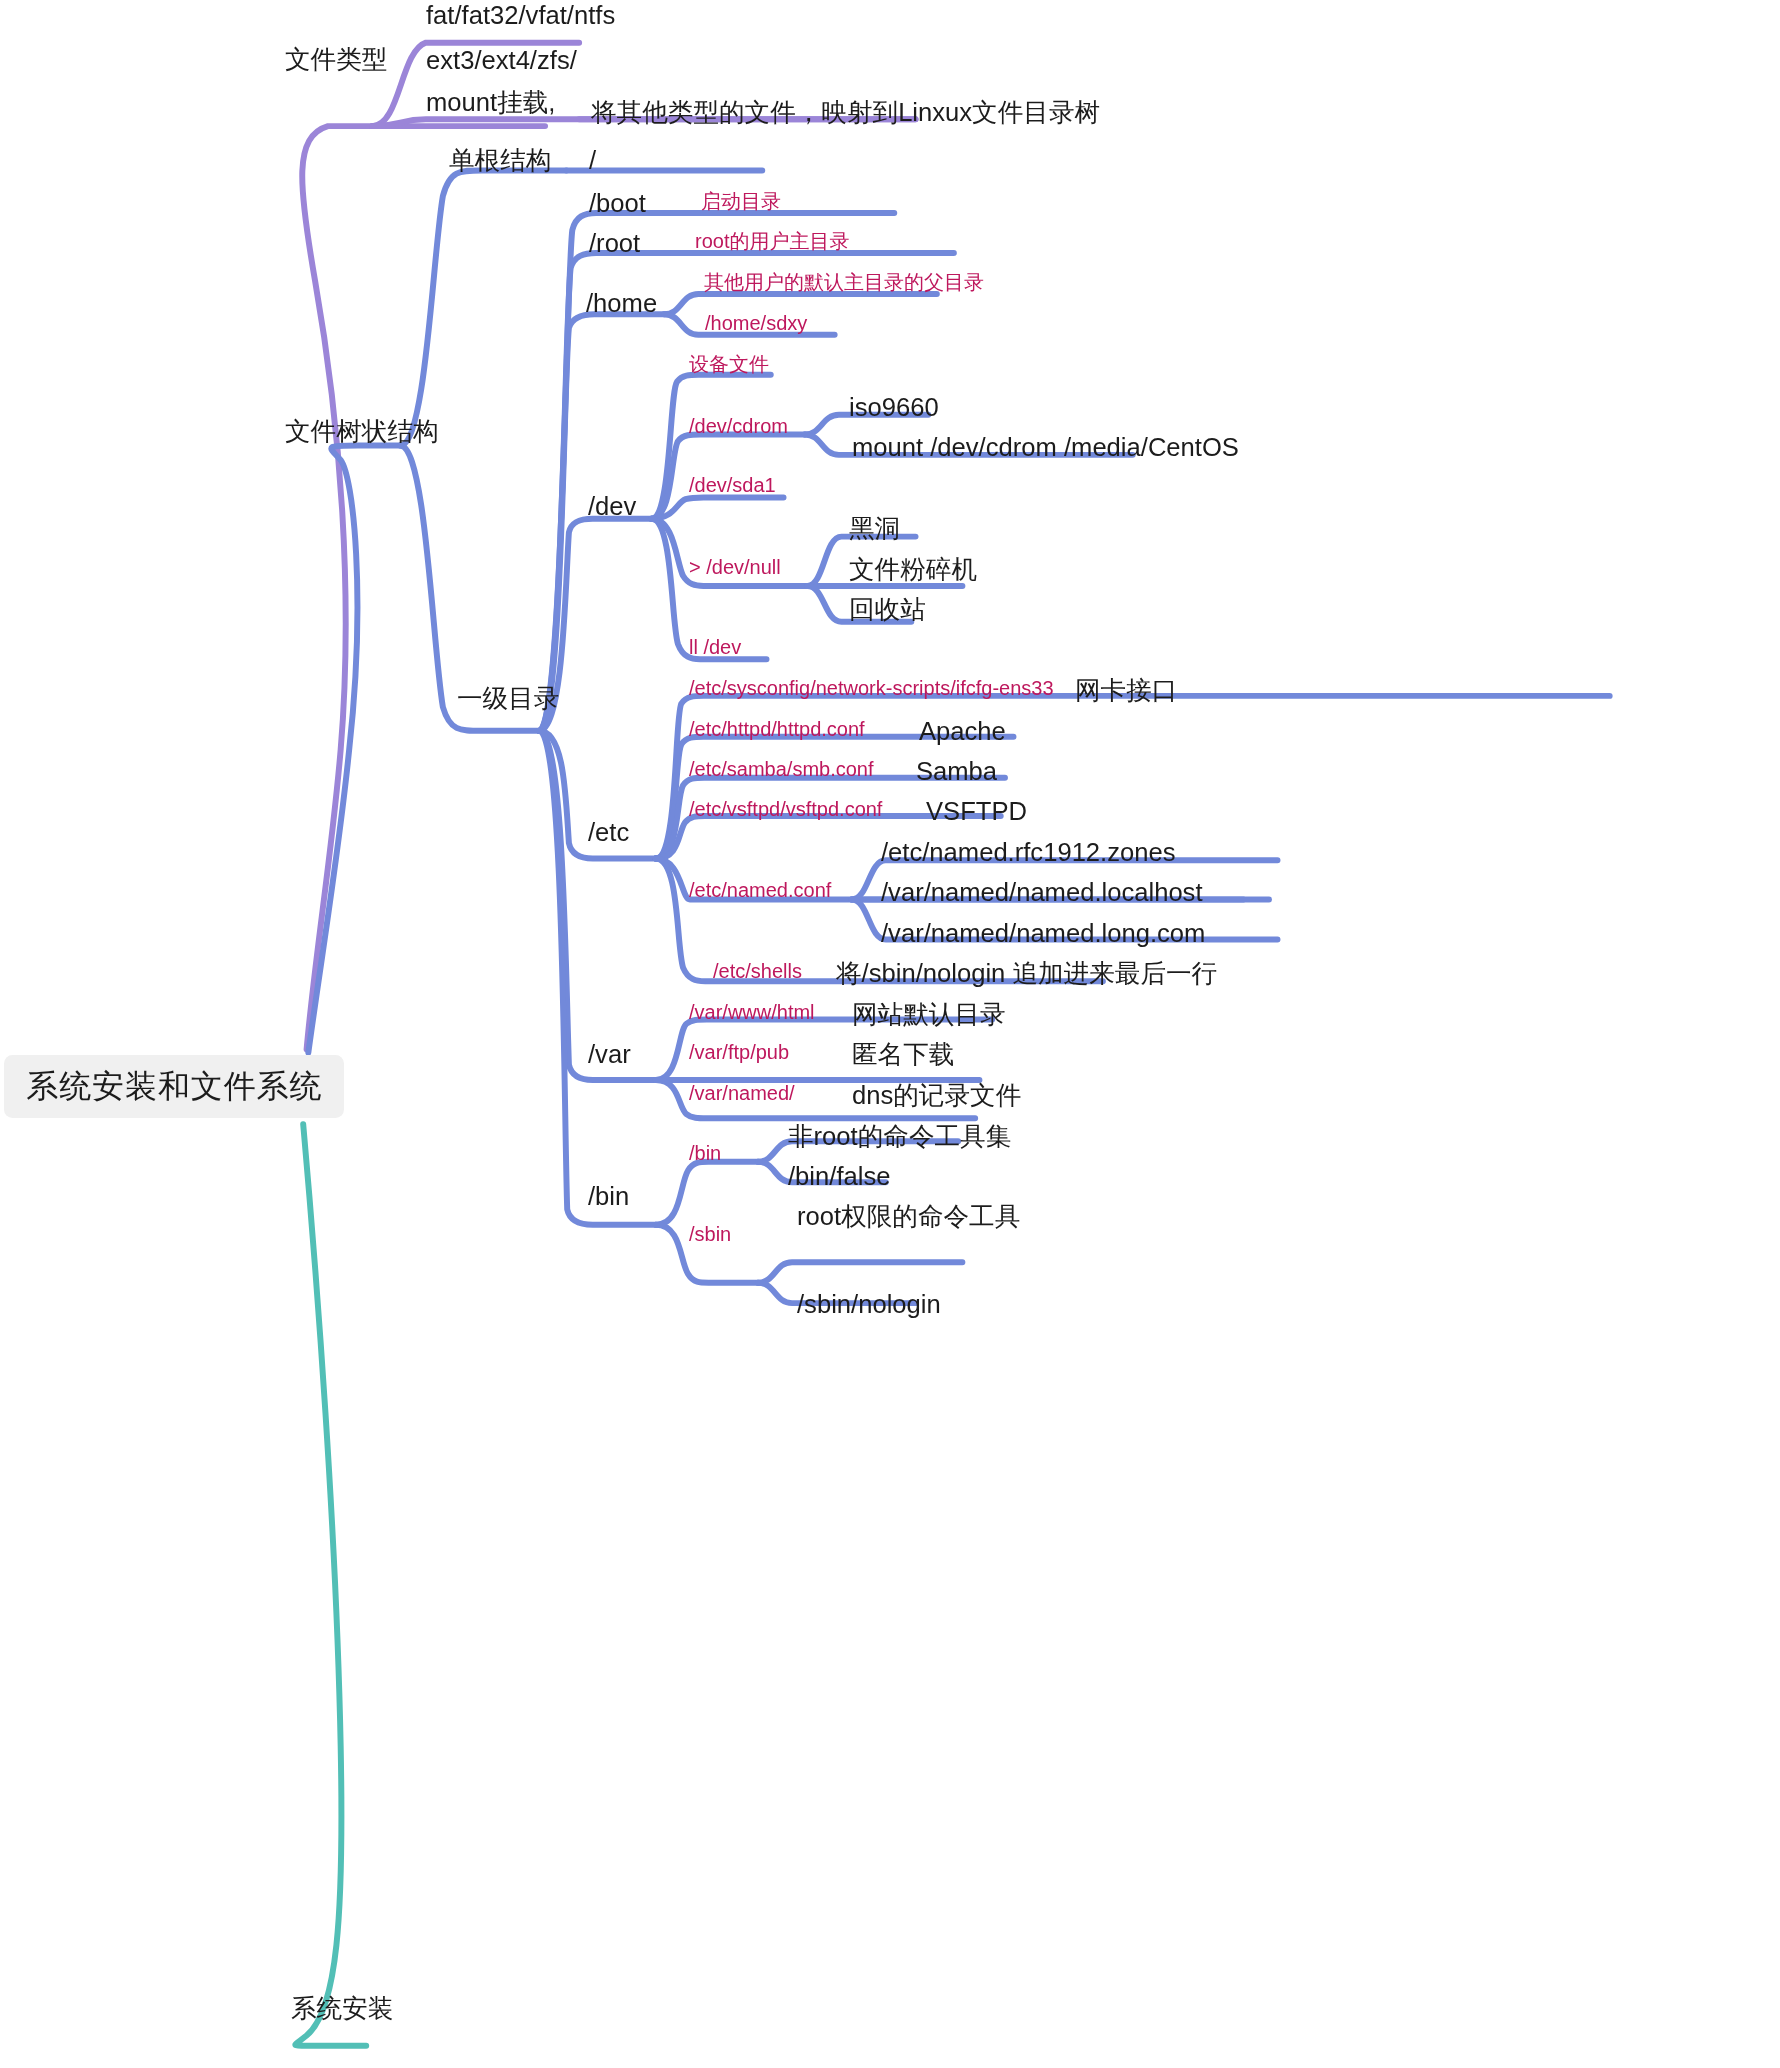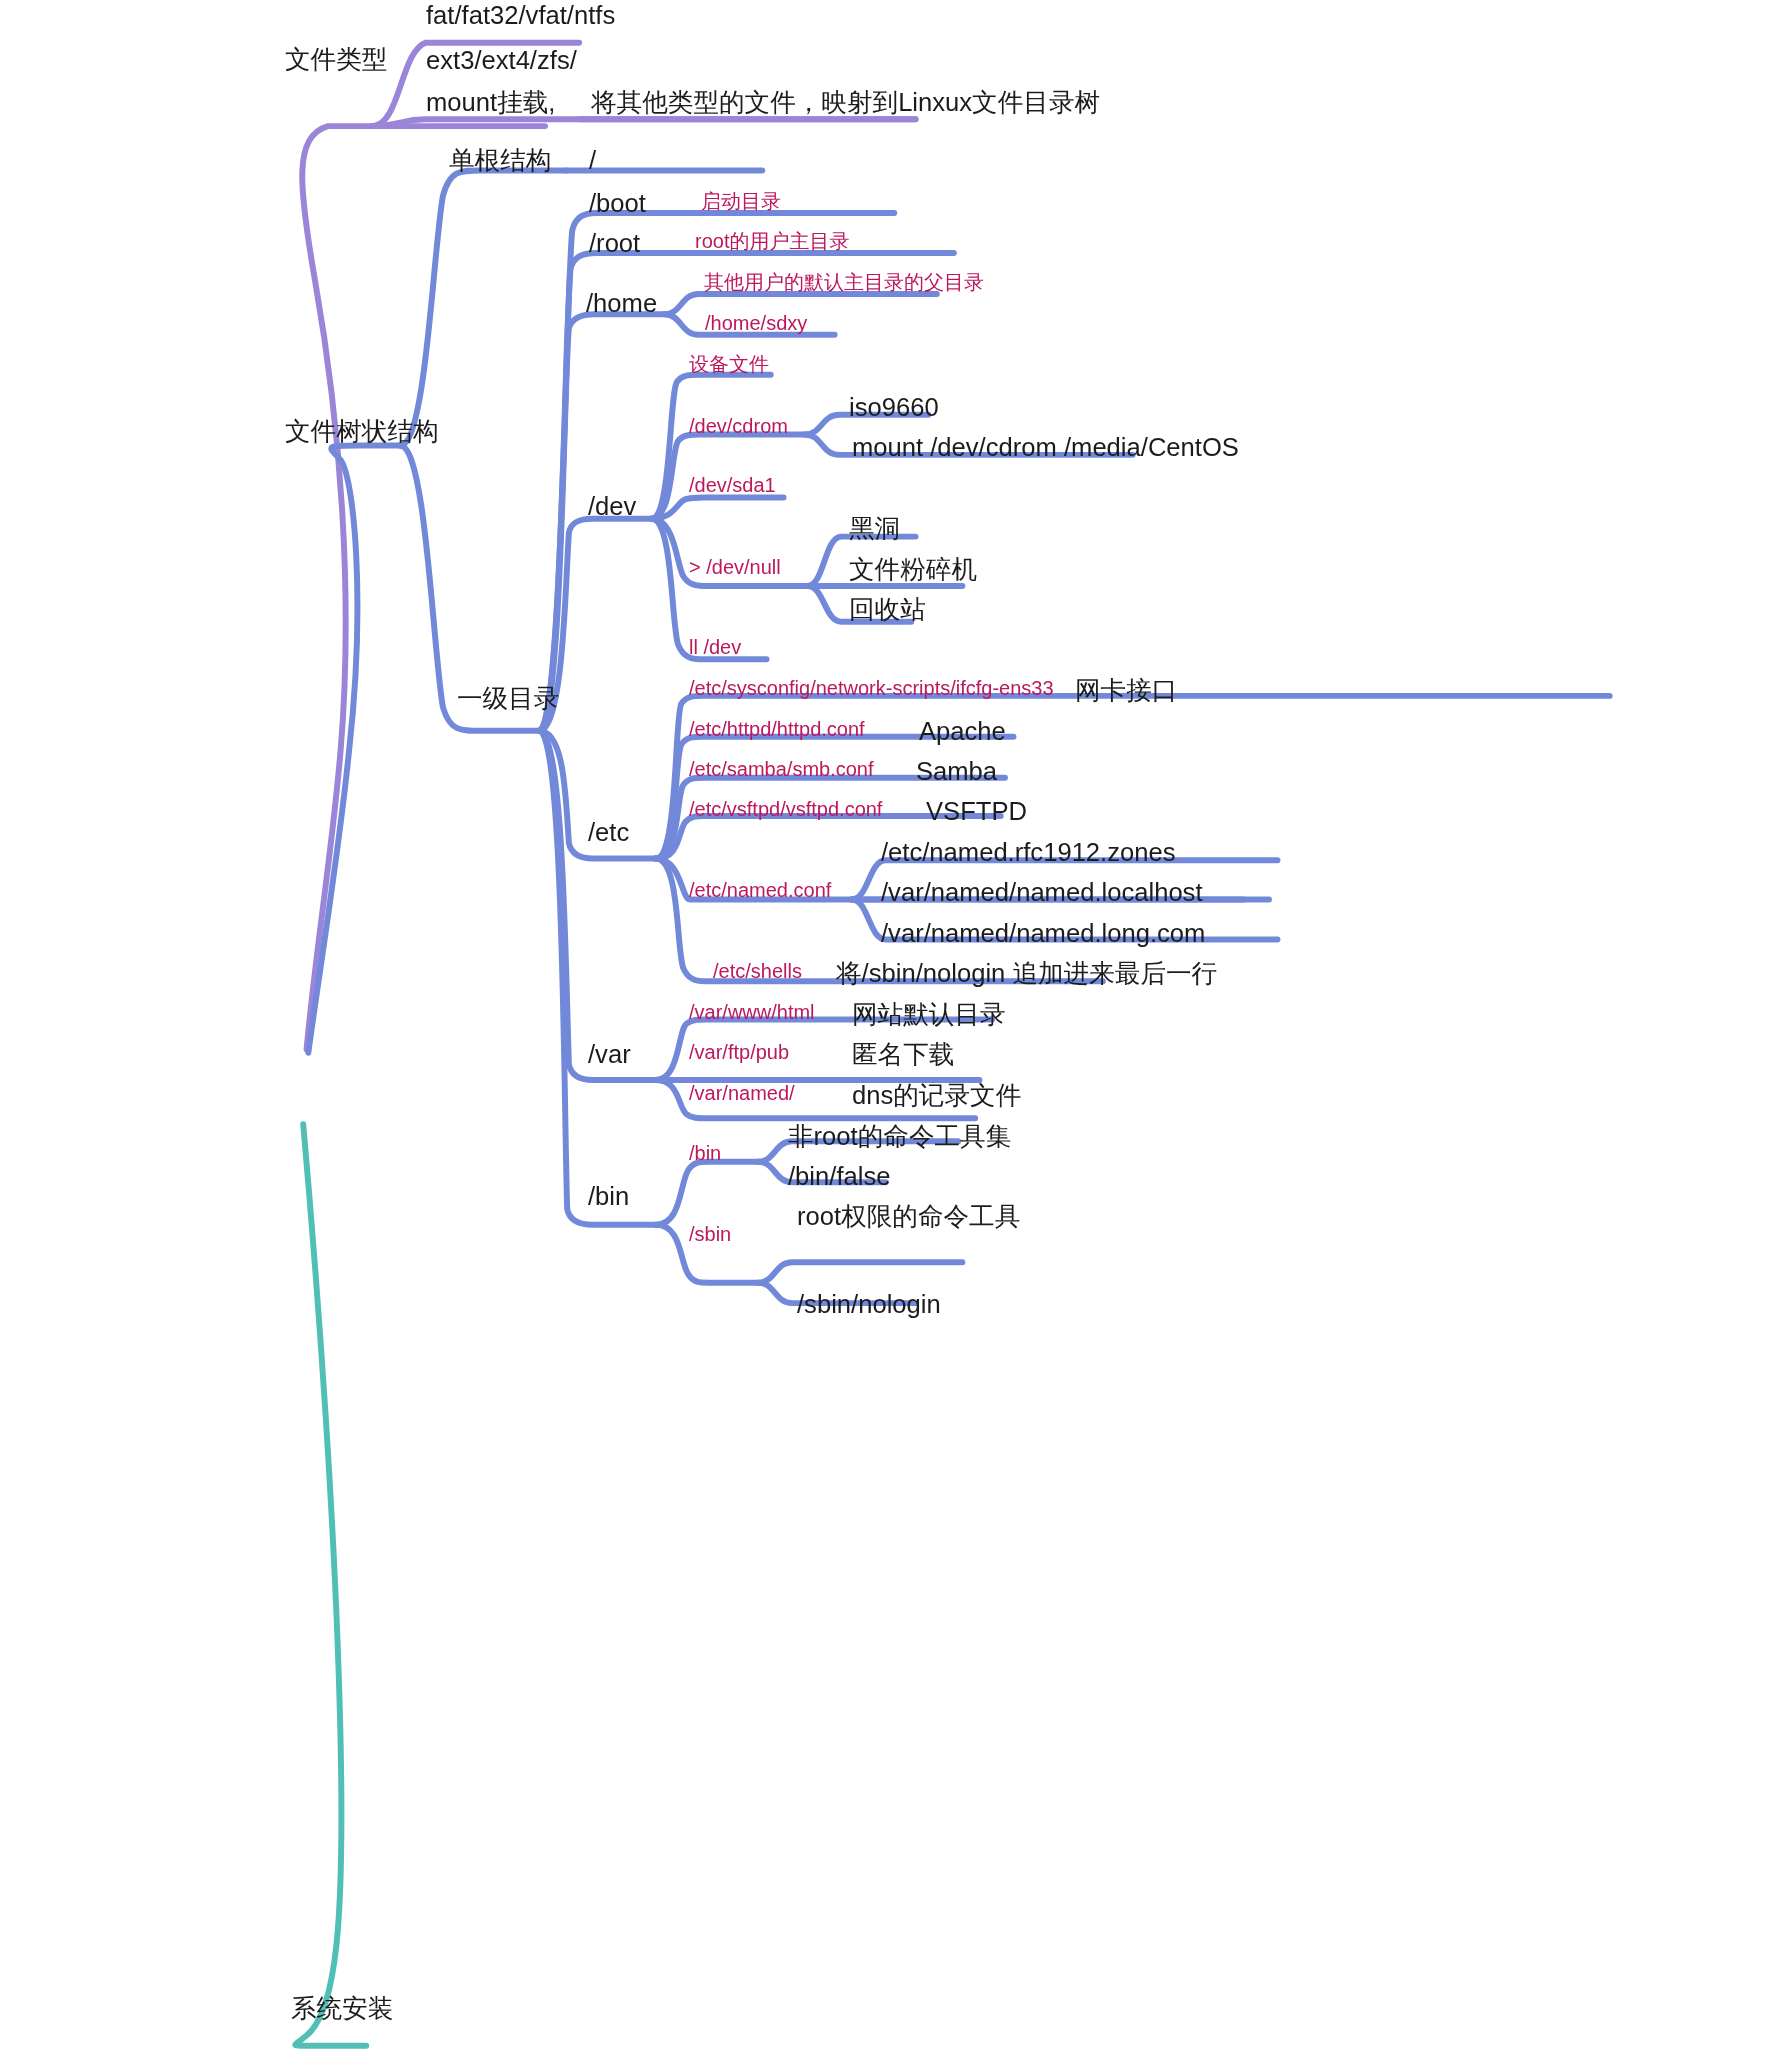--- a/index.html
+++ b/index.html
@@ -128,27 +128,30 @@
         <path d="M890,1506 C910,1506 910,1482 930,1482 L1130,1482"></path>
         <path d="M890,1506 C910,1506 910,1530 930,1530 L1075,1530"></path>
       </g>
 
       <g stroke="#52bfb6" stroke-width="7">
         <path d="M356,1320 C372,1500 395,1800 400,2050 C404,2250 396,2360 360,2390 C345,2402 340,2402 360,2402 L430,2402"></path>
       </g>
     </g>
   </svg>
 
+  <div class="node" id="root-node" style="left:4.3px;top:1055px;">
+    <span class="root-node node-label">系统安装和文件系统</span>
+  </div>
 
   <div id="nodes">
       <div class="node lvl1" style="left: 285px; top: 47px;"><span class="node-label">文件类型</span></div>
       <div class="node lvl2" style="left: 426px; top: 3.4px;"><span class="node-label">fat/fat32/vfat/ntfs</span></div>
       <div class="node lvl2" style="left: 426px; top: 48px;"><span class="node-label">ext3/ext4/zfs/</span></div>
       <div class="node lvl2" style="left: 426px; top: 90px;"><span class="node-label">mount挂载,</span></div>
-      <div class="node lvl3" style="left: 591px; top: 90px;"><span class="node-label">将其他类型的文件，映射到Linxux文件目录树</span></div>
+      <div class="node lvl3" style="left: 591px; top: 100px;"><span class="node-label">将其他类型的文件，映射到Linxux文件目录树</span></div>
       <div class="node lvl1" style="left: 285px; top: 419px;"><span class="node-label">文件树状结构</span></div>
       <div class="node lvl2" style="left: 449px; top: 148px;"><span class="node-label">单根结构</span></div>
       <div class="node lvl3" style="left: 589px; top: 148px;"><span class="node-label">/</span></div>
       <div class="node lvl2" style="left: 457px; top: 686px;"><span class="node-label">一级目录</span></div>
       <div class="node lvl3" style="left: 589px; top: 191px;"><span class="node-label">/boot</span></div>
       <div class="node lvl4" style="left: 701px; top: 191px;"><span class="node-label">启动目录</span></div>
       <div class="node lvl3" style="left: 589px; top: 231px;"><span class="node-label">/root</span></div>
       <div class="node lvl4" style="left: 695px; top: 231px;"><span class="node-label">root的用户主目录</span></div>
       <div class="node lvl3" style="left: 586px; top: 291px;"><span class="node-label">/home</span></div>
       <div class="node lvl4" style="left: 704px; top: 272px;"><span class="node-label">其他用户的默认主目录的父目录</span></div>

